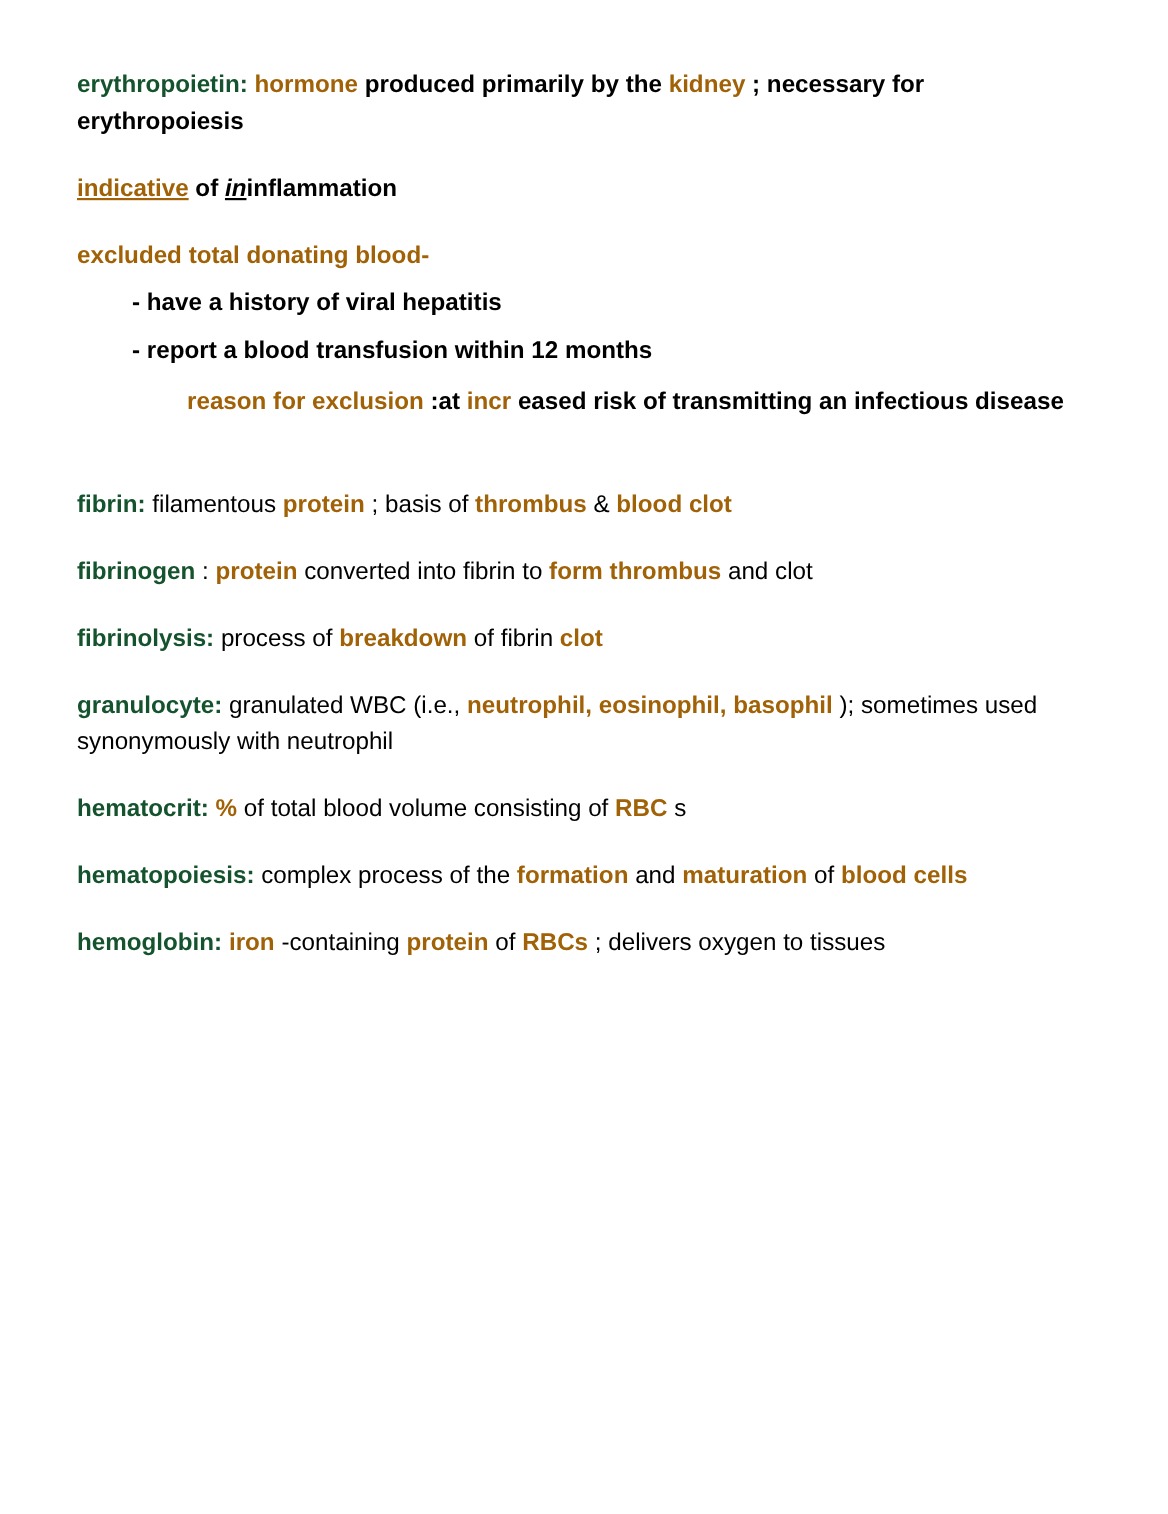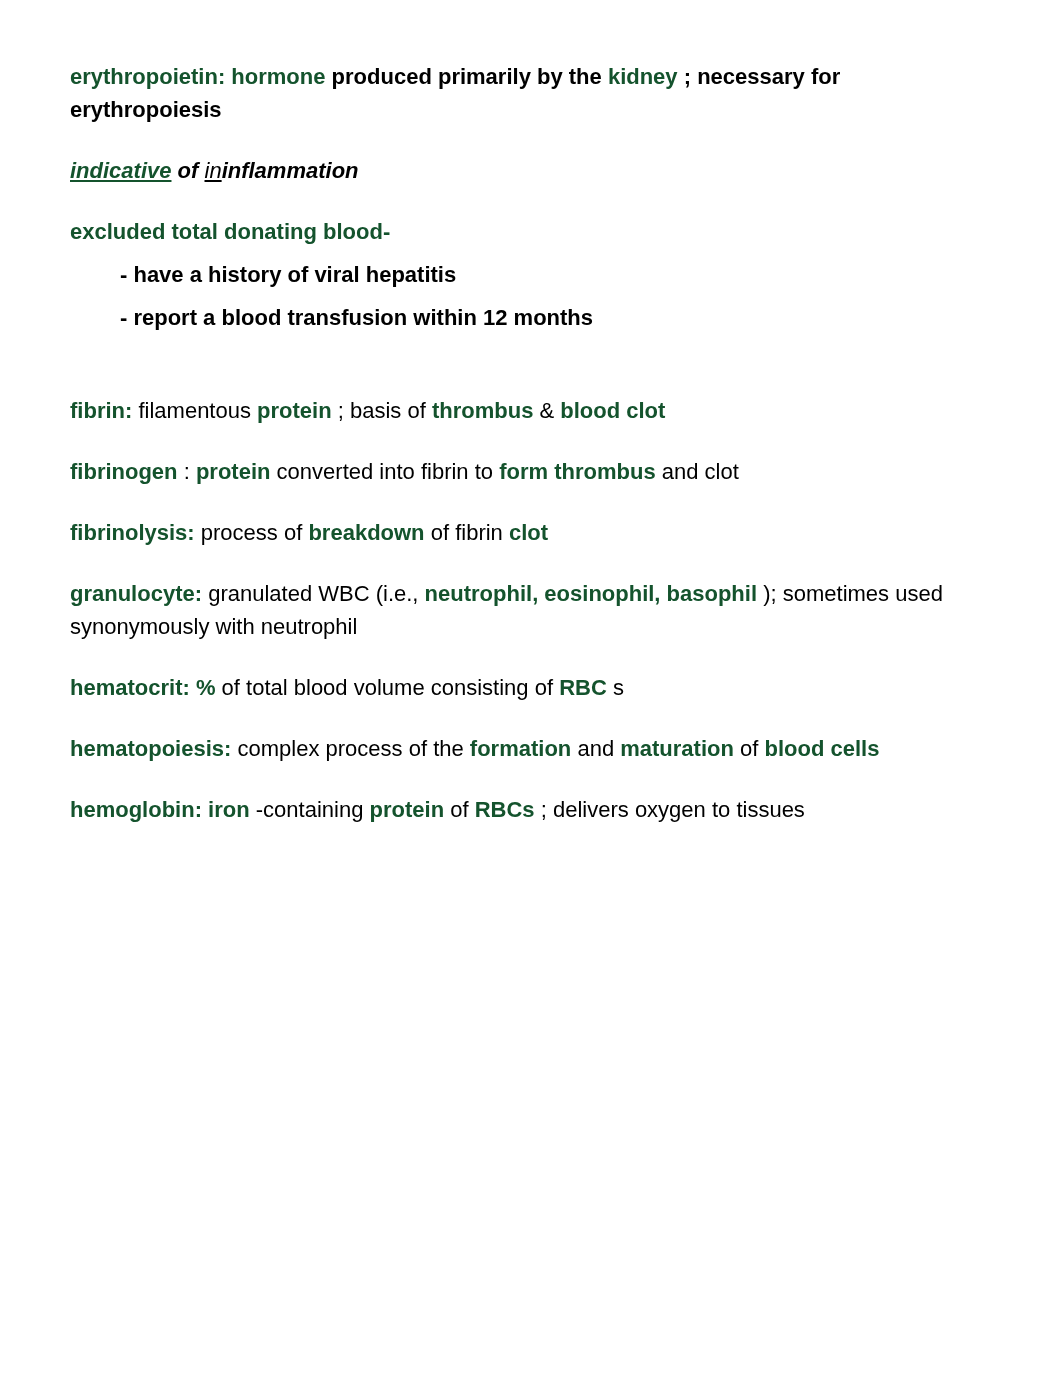--- a/index.html
+++ b/index.html
@@ -10,39 +10,39 @@
     body {
       background: #ffffff;
       font-family: Arial, sans-serif;
       font-size: 22px;
       color: #000000;
       padding: 60px 70px;
       width: 1062px;
       min-height: 1376px;
     }
     .cyan { color: #14532d; }
-    .red { color: #14532d; }
+    .red { color: #a16207; }
 
     .block {
       margin-bottom: 28px;
       line-height: 1.5;
     }
     .block p {
       margin-bottom: 6px;
     }
 
     .indent-1 {
       padding-left: 50px;
     }
     .indent-2 {
       padding-left: 100px;
     }
 
     .bold { font-weight: bold; }
-    .italic { font-style: italic; }
+    .italic { }
 
     .section-gap {
       margin-top: 60px;
     }
 
     
     .underline { text-decoration: underline; }
   </style>
 </head>
 <body>
@@ -54,30 +54,36 @@
     <span class="bold"> produced primarily by the </span>
     <span class="red bold">kidney</span>
     <span class="bold">; necessary for erythropoiesis</span>
   </p>
 </div>
 
 <div class="block">
   <p>
     <span class="red bold italic underline">indicative</span>
     <span class="bold italic"> of </span>
-    <span style="font-style:italic; font-weight:normal; text-decoration:underline;">in</span><span style="font-style:italic; font-weight:bold;margin-top:24px;">inflammation</span>
+    <span style="font-style:italic; font-weight:bold; text-decoration:underline;">in</span><span style="font-weight:bold;margin-top:24px;">inflammation</span>
   </p>
 </div>
 
 <div class="block">
   <p>
     <span class="red bold">excluded total donating blood-</span>
   </p>
   <p class="indent-1 bold" style="margin-top:10px;">- have a history of viral hepatitis</p>
   <p class="indent-1 bold" style="margin-top:10px;">- report a blood transfusion within 12 months</p>
+  <p class="indent-2 bold" style="margin-top:14px;">
+    <span class="red">reason for exclusion</span>
+    <span> :at </span>
+    <span class="red">incr</span>
+    <span>eased risk of transmitting an infectious disease</span>
+  </p>
 </div>
 
 <div class="block section-gap">
   <p>
     <span class="cyan bold">fibrin:</span>
     <span> filamentous </span>
     <span class="red bold">protein</span>
     <span>; basis of </span>
     <span class="red bold">thrombus</span>
     <span> &amp; </span>

